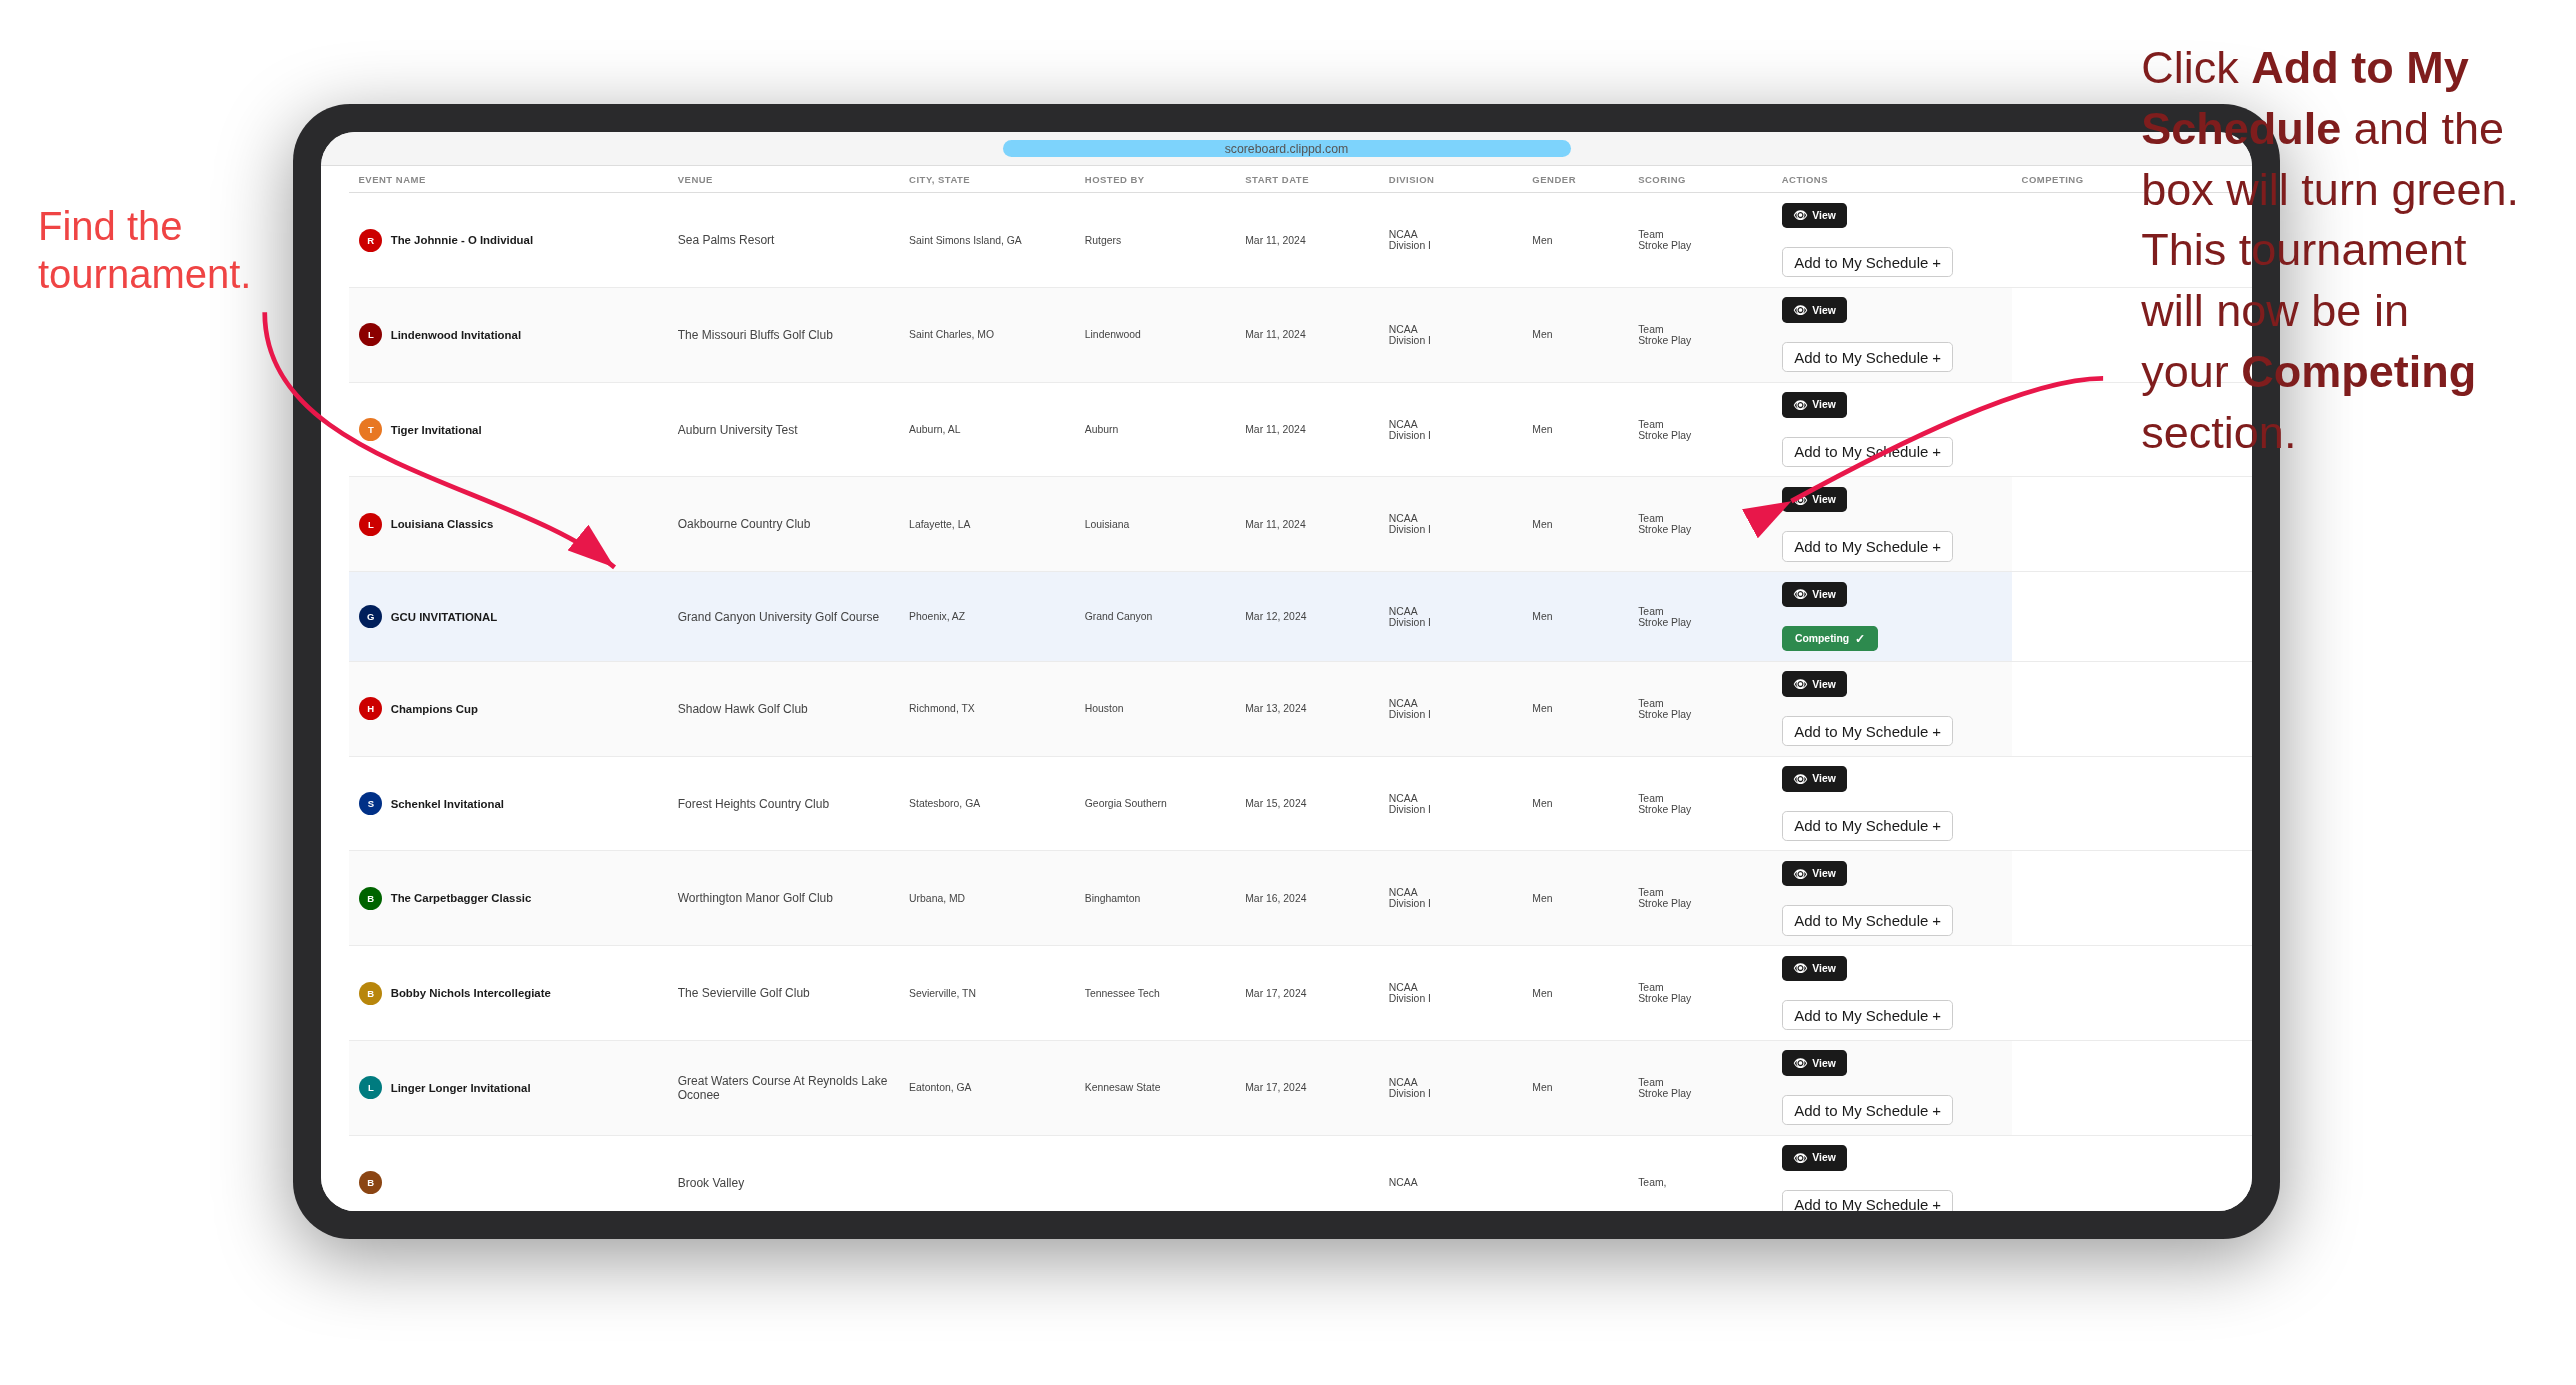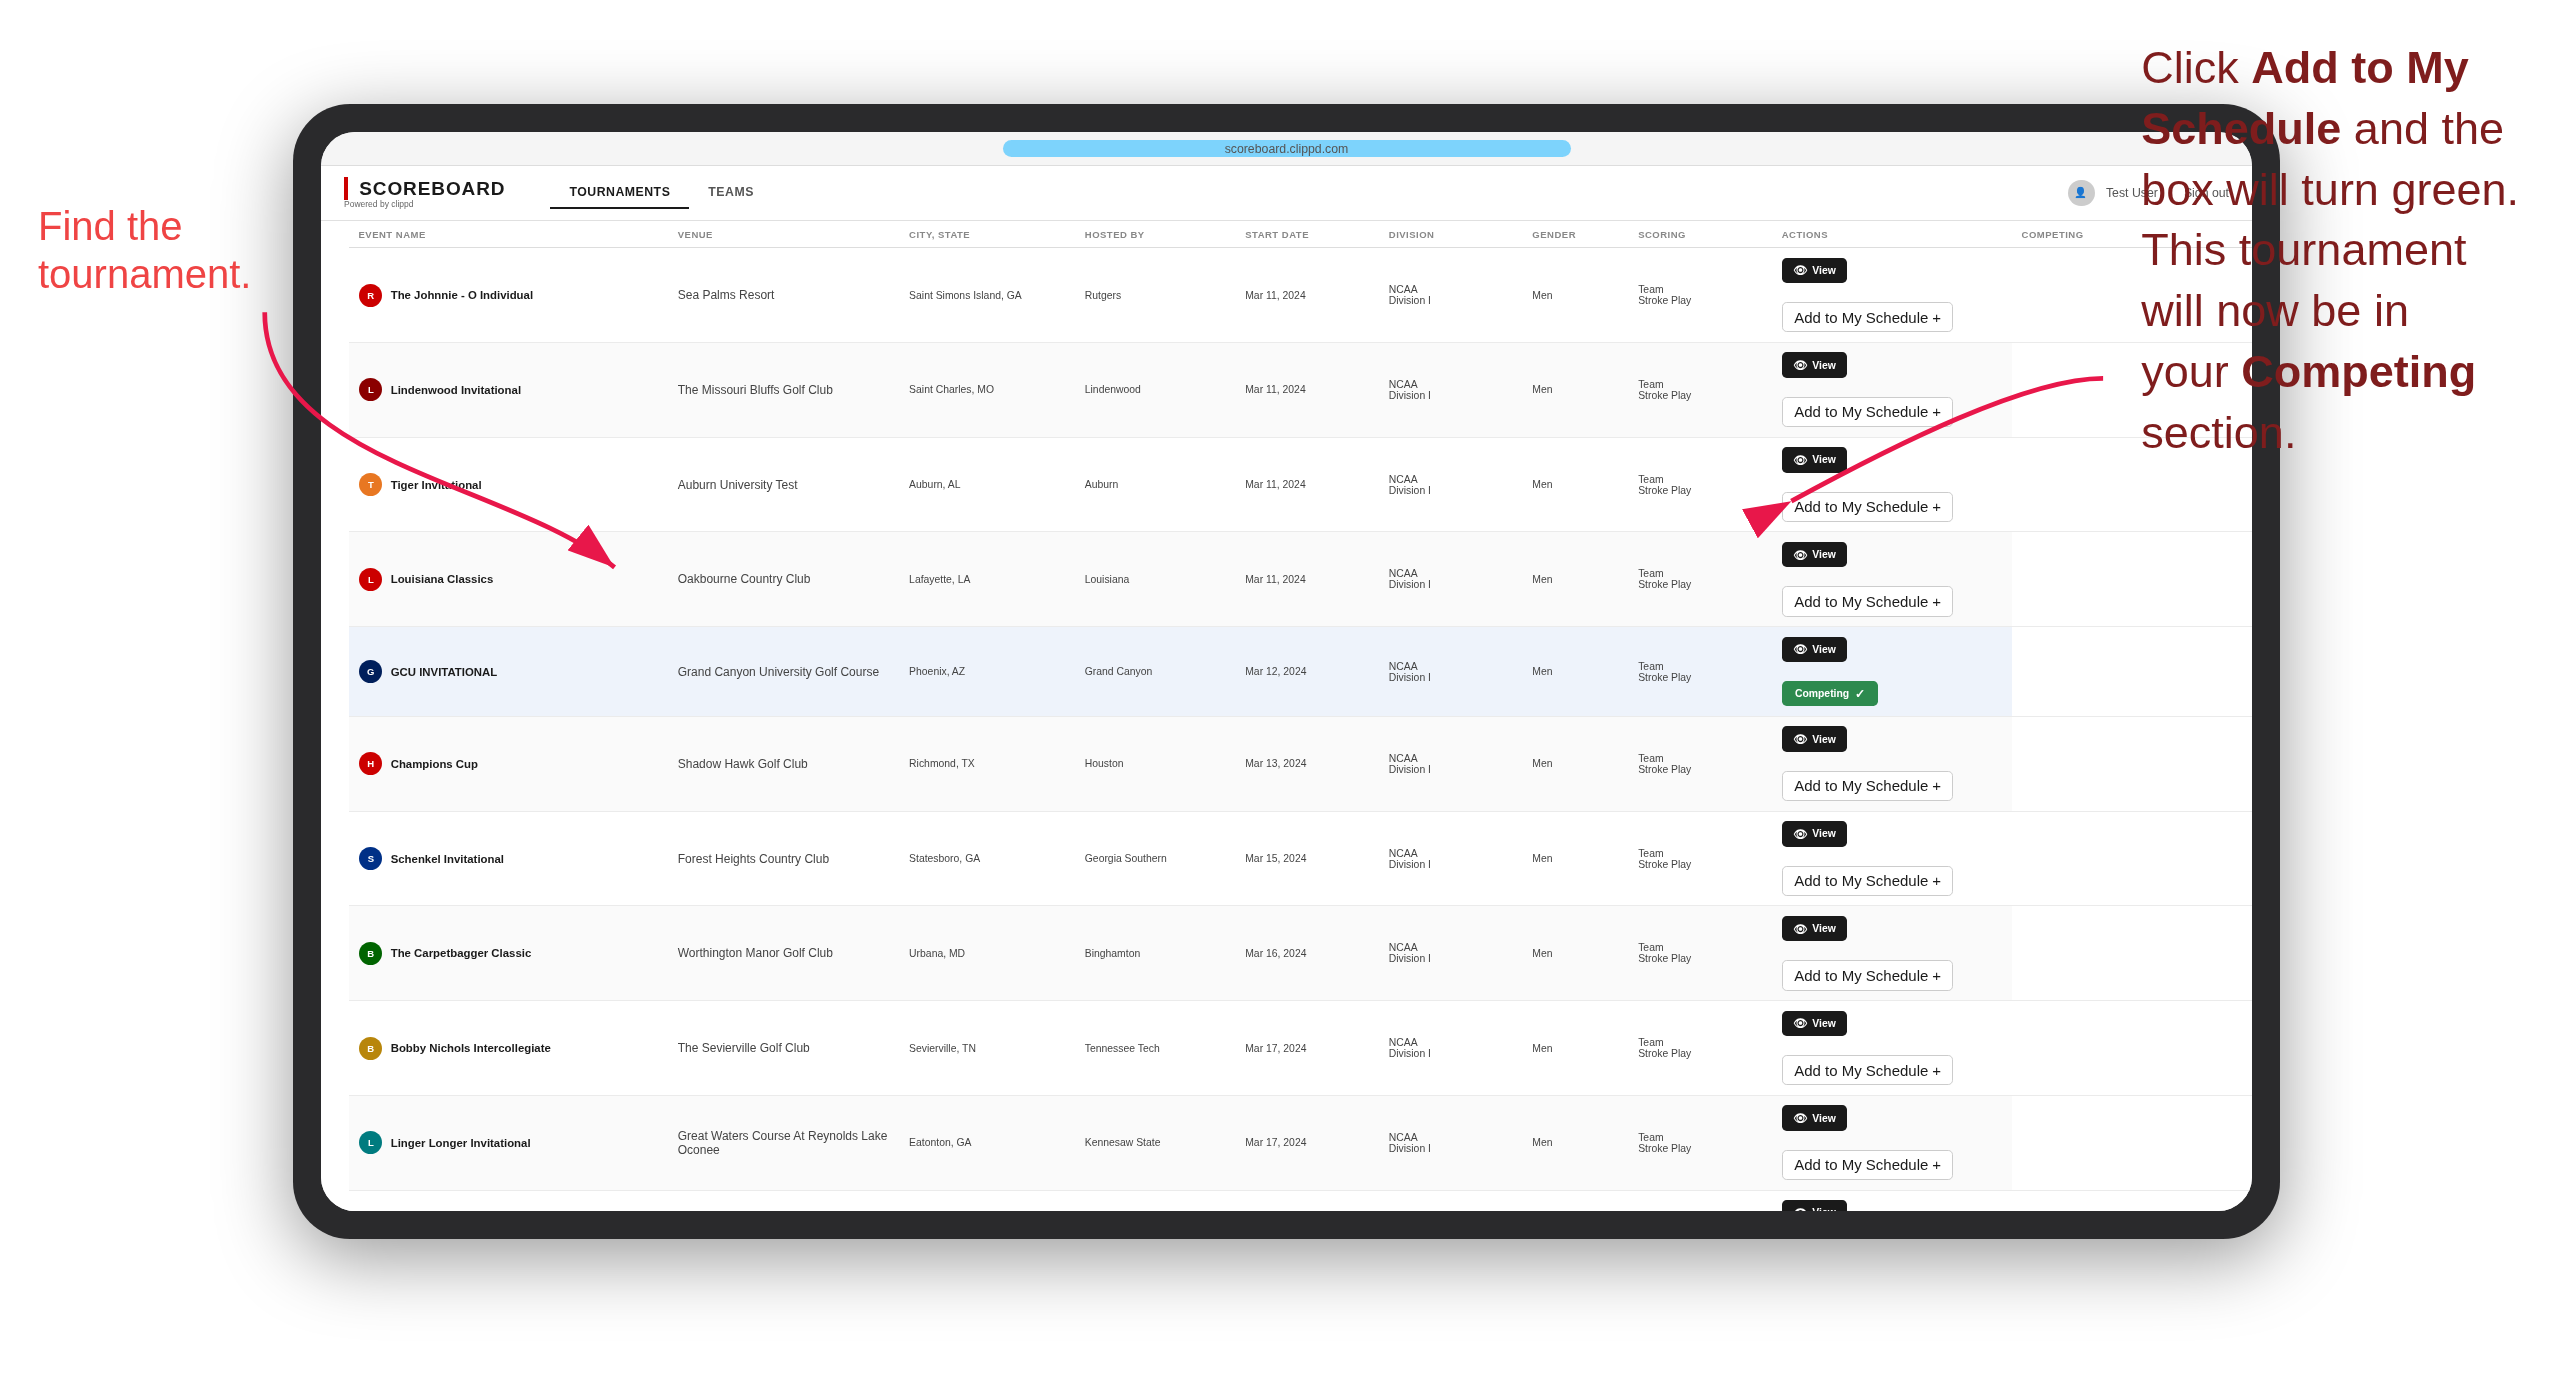--- a/index.html
+++ b/index.html
@@ -407,41 +407,20 @@
 
 <div class="tablet-frame">
   <div class="tablet-screen">
 
     <div class="screen-topbar">
       <div class="screen-topbar-url">scoreboard.clippd.com</div>
     </div>
 
     <div class="app-container">
 
-      <div class="app-header">
-        <div class="logo-area">
-          <div style="display:flex;align-items:center;gap:3.8px;">
-            <span class="logo-bar"></span>
-            <span class="logo-text">SCOREBOARD</span>
-          </div>
-          <span class="logo-sub">Powered by clippd</span>
-        </div>
-
-        <nav class="nav-tabs">
-          <div class="nav-tab active">TOURNAMENTS</div>
-          <div class="nav-tab">TEAMS</div>
-        </nav>
-
-        <div class="header-right">
-          <div class="user-avatar">👤</div>
-          <span>Test User</span>
-          <span>|</span>
-          <span style="cursor:pointer;">Sign out</span>
-        </div>
-      </div>
 
       <div class="table-container">
         <table>
           <thead>
             <tr>
               <th class="col-event">EVENT NAME</th>
               <th class="col-venue">VENUE</th>
               <th class="col-city">CITY, STATE</th>
               <th class="col-hosted">HOSTED BY</th>
               <th class="col-date">START DATE</th>

